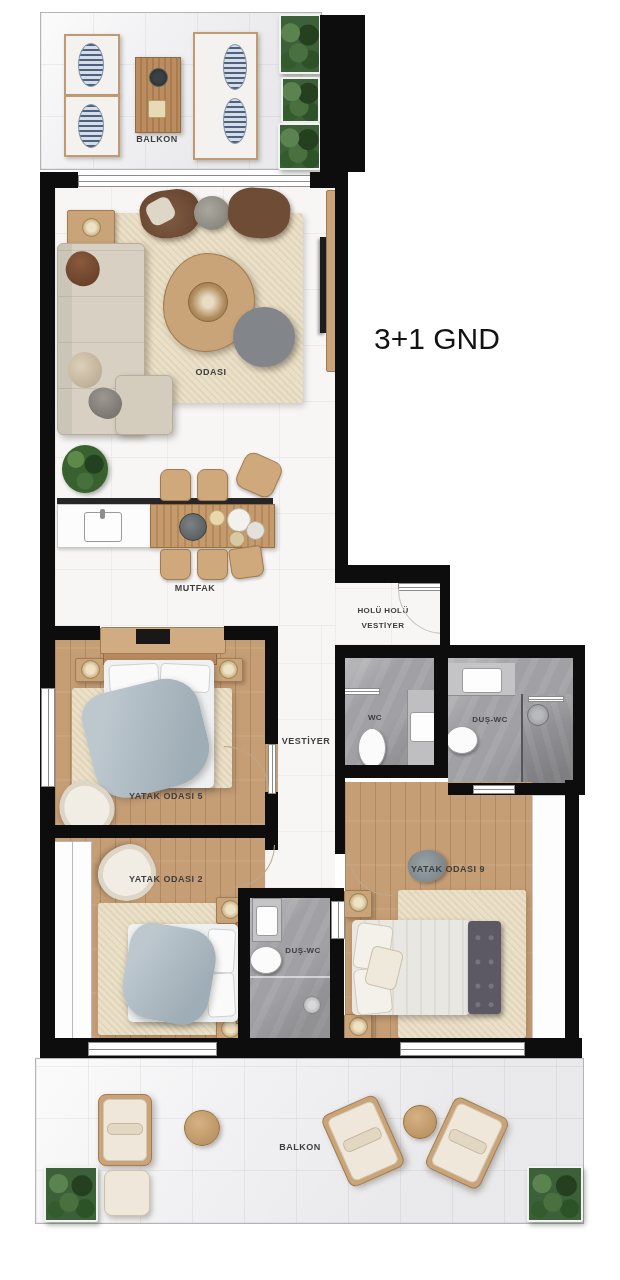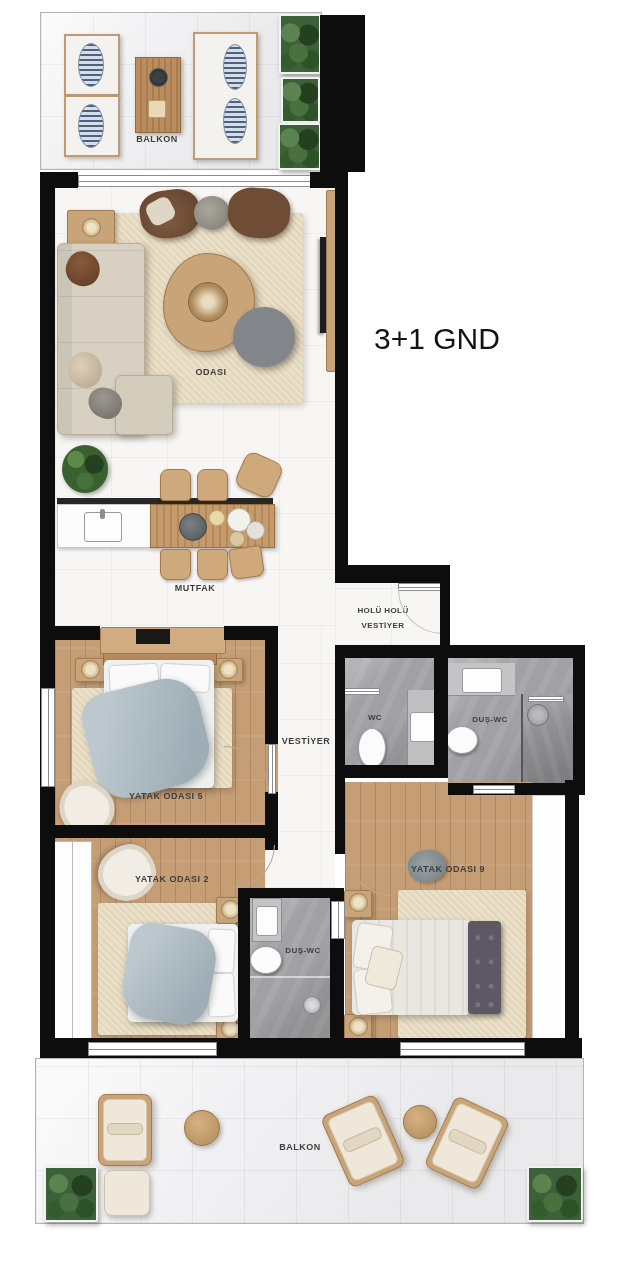--- a/index.html
+++ b/index.html
@@ -183,21 +183,21 @@
   <div class="rug" style="left:98px;top:903px;width:122px;height:132px;"></div>
   <div class="woodfur" style="left:216px;top:897px;width:26px;height:25px;"></div>
   <div class="lamp" style="left:221px;top:900px;width:17px;height:17px;"></div>
   <div class="woodfur" style="left:216px;top:1016px;width:26px;height:25px;"></div>
   <div class="lamp" style="left:221px;top:1019px;width:17px;height:17px;"></div>
   <div class="abs" style="left:236px;top:922px;width:9px;height:100px;background:#b68a5e;border:1px solid #92683c;"></div>
   <div class="abs" style="left:128px;top:924px;width:110px;height:98px;background:#eef0f1;border-radius:5px;box-shadow:2px 3px 6px rgba(60,55,50,.35);"></div>
   <div class="abs" style="left:207px;top:929px;width:26px;height:42px;background:#fafafa;border:1px solid #cfcfcf;border-radius:5px;transform:rotate(3deg);"></div>
   <div class="abs" style="left:207px;top:973px;width:26px;height:42px;background:#fafafa;border:1px solid #cfcfcf;border-radius:5px;transform:rotate(-3deg);"></div>
   <div class="abs" style="left:125px;top:926px;width:88px;height:96px;background:linear-gradient(115deg,#bcc7ce 20%,#9fadb6 80%);border-radius:25% 32% 30% 35%;transform:rotate(10deg);box-shadow:2px 3px 6px rgba(60,55,50,.3);"></div>
-  <div class="lbl" style="left:97px;top:872px;width:150px;">YATAK ODASI 2</div>
+  <div class="lbl" style="left:91px;top:872px;width:150px;">YATAK ODASI 2</div>
 
   <div class="gtile" style="left:250px;top:898px;width:80px;height:140px;"></div>
   <div class="abs" style="left:252px;top:898px;width:28px;height:42px;background:#c4c4c6;border:1px solid #8e8e90;"></div>
   <div class="sink" style="left:256px;top:906px;width:20px;height:28px;"></div>
   <div class="toilet" style="left:250px;top:946px;width:30px;height:26px;"></div>
   <div class="abs" style="left:250px;top:976px;width:80px;height:2px;background:rgba(255,255,255,.55);"></div>
   <div class="abs" style="left:303px;top:996px;width:16px;height:16px;border-radius:50%;background:radial-gradient(circle,#d9d9db 30%,#a5a5a8 100%);border:1px solid #88888b;"></div>
   <div class="lbl small" style="left:258px;top:943px;width:90px;">DUŞ-WC</div>
 
   <div class="wood" style="left:345px;top:782px;width:187px;height:260px;"></div>

